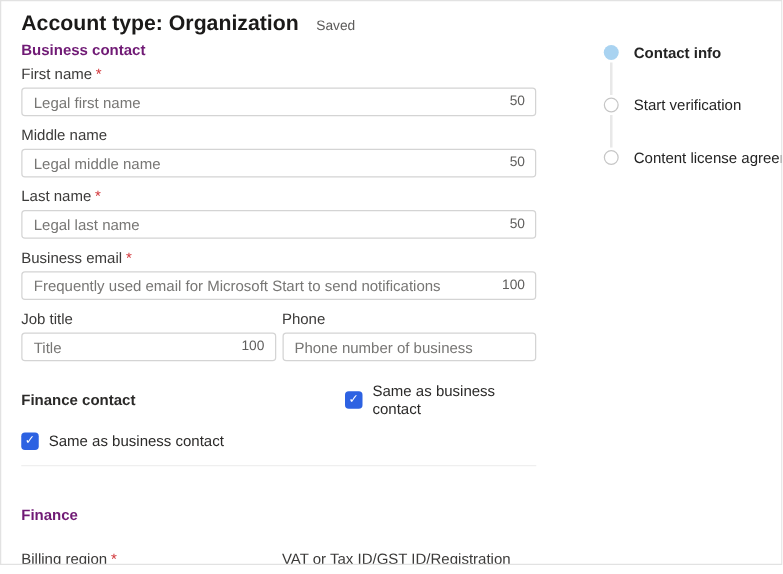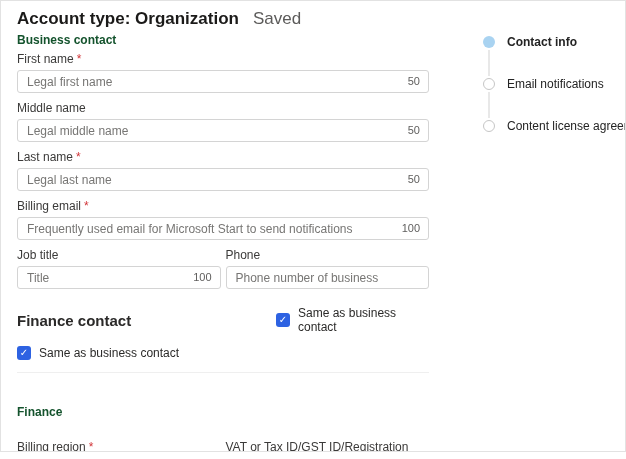--- a/index.html
+++ b/index.html
@@ -4,38 +4,38 @@
 <style>
   html,body { margin:0; padding:0; background:#ffffff; }
   body { width:626px; height:459px; position:relative; font-family:"Liberation Sans", sans-serif; -webkit-font-smoothing:antialiased; }
   .card { position:absolute; top:0; left:0; width:626px; height:452px; box-sizing:border-box; border:1px solid #e2e2e2; background:#fff; overflow:hidden; }
 
   
   .form-col { position:absolute; left:16px; top:8px; width:412px; }
 
   .title-row { display:flex; align-items:baseline; gap:14px; margin-bottom:4px; }
   .page-title { font-size:17px; line-height:20px; font-weight:700; color:#1b1a19; margin:0; }
-  .saved-status { font-size:17px; color:#5c5b5a; }
+  .saved-status { font-size:11px; color:#5c5b5a; }
 
-  .section-heading { font-size:12px; line-height:14px; font-weight:700; color:#14532d; margin:0 0 6px 0; }
+  .section-heading { font-size:12px; line-height:14px; font-weight:700; color:#701a75; margin:0 0 6px 0; }
 
   .field { margin-bottom:9px; }
   .field-label { display:block; font-size:12px; line-height:13px; color:#3b3a39; margin-bottom:4px; }
   .req { color:#d13438; margin-left:3px; }
   .input-wrap { position:relative; }
   .text-input { display:block; width:100%; height:23px; box-sizing:border-box; border:1px solid #d4d4d4; border-radius:3px; padding:0 15px 0 9px; font-family:"Liberation Sans", sans-serif; font-size:12px; color:#333; background:#fff; outline:none; }
   .text-input::placeholder { color:#777674; opacity:1; }
   .counter { position:absolute; right:9px; top:5px; font-size:11px; color:#5f5e5d; pointer-events:none; }
 
   .two-col { display:flex; gap:5px; }
   .two-col .col { flex:1; min-width:0; }
 
   .contact-row { display:flex; align-items:center; height:20px; margin-top:12px; }
   .contact-row + .contact-row { margin-top:13px; }
-  .contact-heading { width:277px; font-size:15px; font-weight:700; color:#2b2a29; }
+  .contact-heading { width:277px; font-size:12px; font-weight:700; color:#2b2a29; }
   .checkbox { width:14px; height:14px; flex:0 0 14px; border-radius:3px; background:#2d62e2; color:#fff; font-size:10px; line-height:14px; text-align:center; cursor:pointer; }
   .checkbox-label { margin-left:8px; font-size:12px; color:#2b2a29; cursor:pointer; }
 
   .divider { border:none; border-top:1px solid #efefef; margin:9px 0 0 0; width:100%; }
 
   .finance-heading { margin:32px 0 22px 0; }
 
   .select-box { position:relative; height:23px; box-sizing:border-box; border:1px solid #d4d4d4; border-radius:3px; background:#fff; cursor:pointer; display:flex; align-items:center; padding:0 26px 0 9px; }
   .select-value { font-size:12px; color:#777674; }
   .chevron { position:absolute; right:10px; top:8px; width:7px; height:7px; pointer-events:none; }
@@ -83,21 +83,21 @@
 
     <div class="field">
       <span class="field-label"><span>Last name</span><span class="req">*</span></span>
       <div class="input-wrap">
         <input class="text-input" type="text" placeholder="Legal last name" style="">
         <span class="counter">50</span>
       </div>
     </div>
 
     <div class="field">
-      <span class="field-label"><span>Billing email</span><span class="req">*</span></span>
+      <span class="field-label"><span>Business email</span><span class="req">*</span></span>
       <div class="input-wrap">
         <input class="text-input" type="text" placeholder="Frequently used email for Microsoft Start to send notifications" style="">
         <span class="counter">100</span>
       </div>
     </div>
 
     <div class="two-col">
       <div class="col field">
         <span class="field-label"><span>Job title</span></span>
         <div class="input-wrap">
@@ -145,21 +145,21 @@
   </div>
 
   <div class="stepper">
     <div class="step-row">
       <span class="dot active"></span>
       <span class="step-label active">Contact info</span>
     </div>
     <div class="connector"></div>
     <div class="step-row">
       <span class="dot pending"></span>
-      <span class="step-label">Email notifications</span>
+      <span class="step-label">Start verification</span>
     </div>
     <div class="connector"></div>
     <div class="step-row">
       <span class="dot pending"></span>
       <span class="step-label">Content license agreement</span>
     </div>
   </div>
 
 </div>
 

